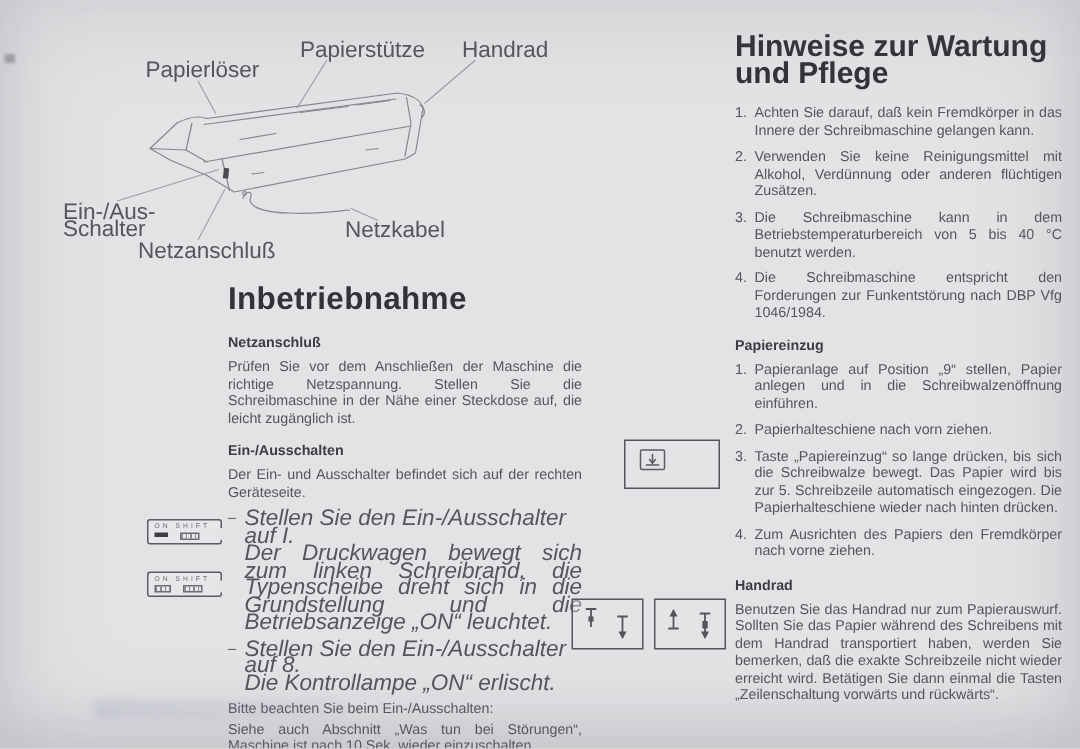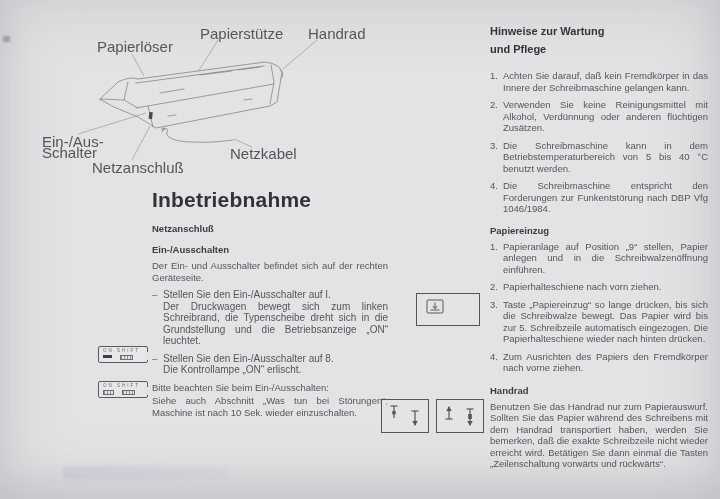--- a/index.html
+++ b/index.html
@@ -9,32 +9,32 @@
   .page::after{content:"";position:absolute;inset:0;pointer-events:none;
        box-shadow:inset 0 0 70px rgba(110,110,125,.22), inset 0 -18px 30px rgba(110,110,125,.12);}
   
   .diagram{position:absolute;left:40px;top:20px;width:400px;height:172px;}
   .diagram svg{position:absolute;left:0;top:0;}
   .lbl{position:absolute;font-size:15px;line-height:11px;color:#55555b;white-space:nowrap;text-align:right;}
   
   .col-left{position:absolute;left:152px;top:188px;width:236px;}
   .col-right{position:absolute;left:490px;top:22px;width:218px;}
   .h1{font-size:21px;font-weight:bold;color:#323238;letter-spacing:.2px;margin:0 0 11px 0;}
-  .h2{font-size:11px;font-weight:bold;color:#323238;line-height:18px;margin:0 0 12px 0;}
+  .h2{font-size:20px;font-weight:bold;color:#323238;line-height:18px;margin:0 0 12px 0;}
   .h3{font-size:9.5px;font-weight:bold;color:#3c3c42;margin:10px 0 5px 0;}
   .h3.first{margin-top:0;}
   p{font-size:9.5px;line-height:11.5px;color:#55555c;margin:0 0 6px 0;}
   .just{text-align:justify;}
   .tight{margin:0;}
   .num-item{display:flex;margin:0 0 6px 0;}
   .num{flex:none;width:13px;font-size:9.5px;line-height:11.5px;color:#55555c;}
   .ntext{flex:1;font-size:9.5px;line-height:11.5px;color:#55555c;}
   .bullet{display:flex;margin:0 0 6px 0;}
   .dash{flex:none;width:11px;font-size:9.5px;line-height:11.5px;color:#55555c;}
-  .btext{flex:1;font-size:10px;line-height:11.5px;color:#55555c;}
+  .btext{flex:1;font-size:15px;line-height:11.5px;color:#55555c;font-style:italic;}
   
   .key-box{position:absolute;border:1.5px solid #54545a;background:rgba(230,230,232,.4);}
   .switch-panel{position:absolute;left:98px;width:50px;height:17px;border:1.5px solid #5a5a60;
        border-radius:2px;background:#e7e7e9;box-sizing:border-box;padding:1px 3px 0 4px;}
   .switch-panel::after{content:"";position:absolute;right:-4px;top:5px;width:7px;height:8px;
        background:#e3e3e5;border-radius:50%;}
   .sw-text{display:block;font-size:4.5px;letter-spacing:2px;color:#6d6d74;line-height:5px;}
   .sw-marks{display:flex;gap:8px;margin-top:1.5px;}
   .sw-marks i{display:block;height:3.5px;}
   .m-solid{width:9px;background:#3c3c42;}
@@ -93,20 +93,21 @@
     <div class="lbl" style="left:2px;top:116px">Ein-/Aus-</div>
     <div class="lbl" style="left:2px;top:127px">Schalter</div>
     <div class="lbl" style="left:52px;top:142px">Netzanschluß</div>
     <div class="lbl" style="left:190px;top:128px">Netzkabel</div>
   </div>
 
   <div class="col-left">
     <div class="h1">Inbetriebnahme</div>
 
     <div class="h3 first">Netzanschluß</div>
+    <p class="just">Prüfen Sie vor dem Anschließen der Maschine die richtige Netzspannung. Stellen Sie die Schreibmaschine in der Nähe einer Steckdose auf, die leicht zugänglich ist.</p>
 
     <div class="h3">Ein-/Ausschalten</div>
     <p class="just">Der Ein- und Ausschalter befindet sich auf der rechten Geräteseite.</p>
 
     <div class="bullet">
       <span class="dash">–</span>
       <div class="btext">
         <div>Stellen Sie den Ein-/Ausschalter auf I.</div>
         <div class="just">Der Druckwagen bewegt sich zum linken Schreibrand, die Typenscheibe dreht sich in die Grundstellung und die Betriebsanzeige „ON“ leuchtet.</div>
       </div>

